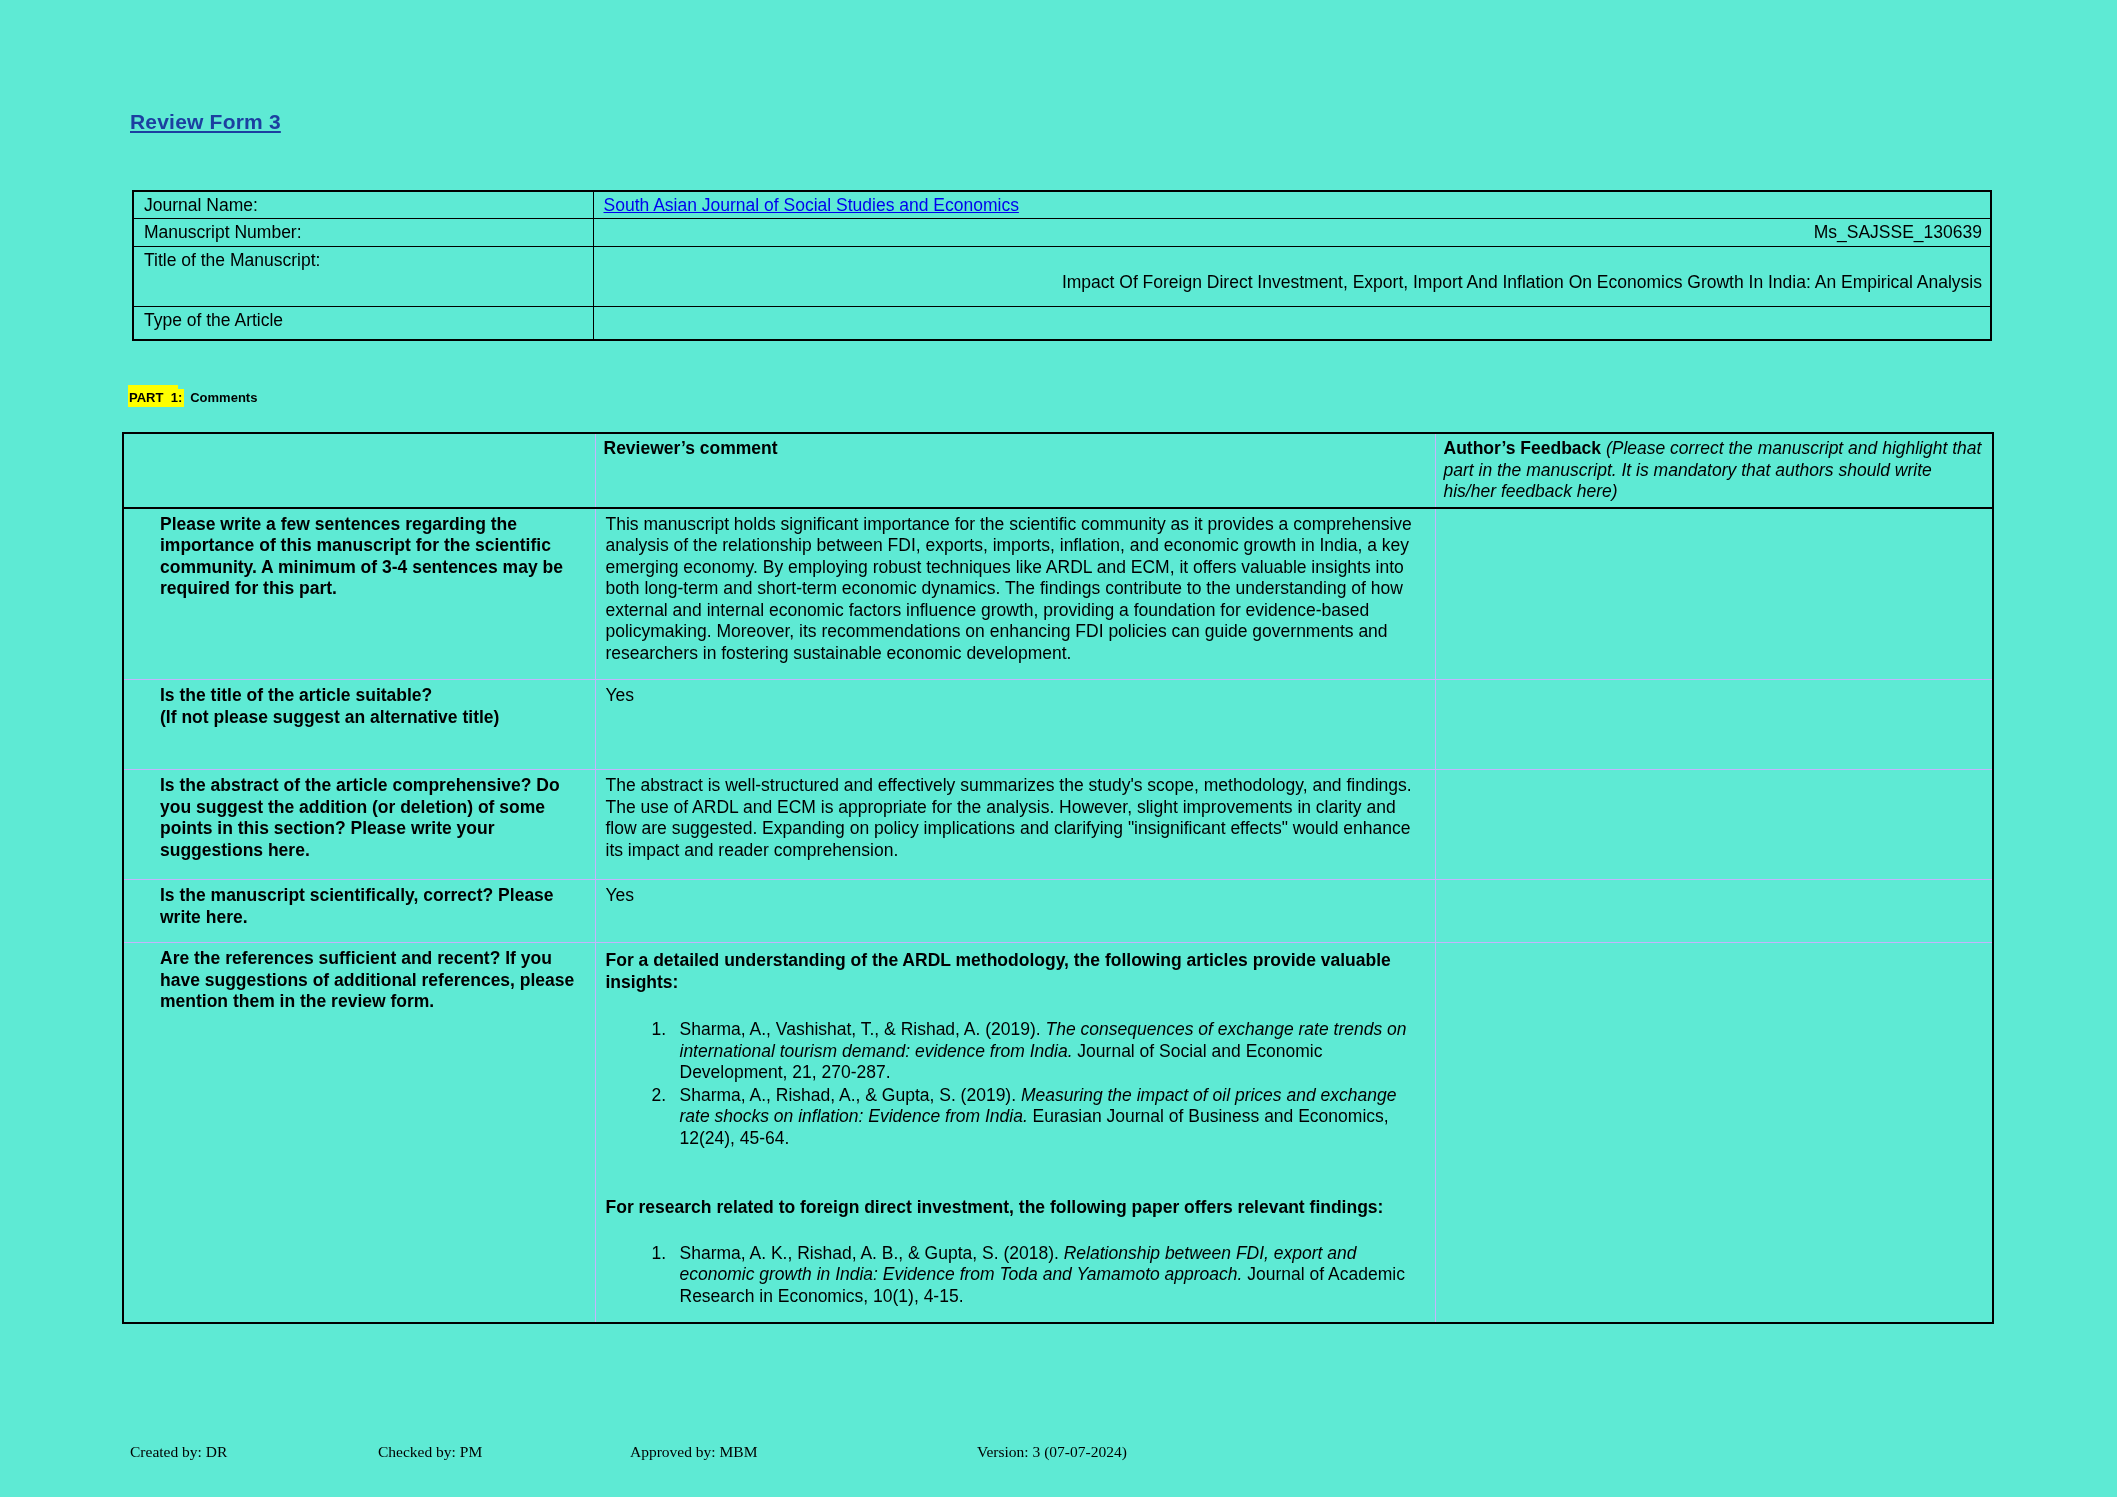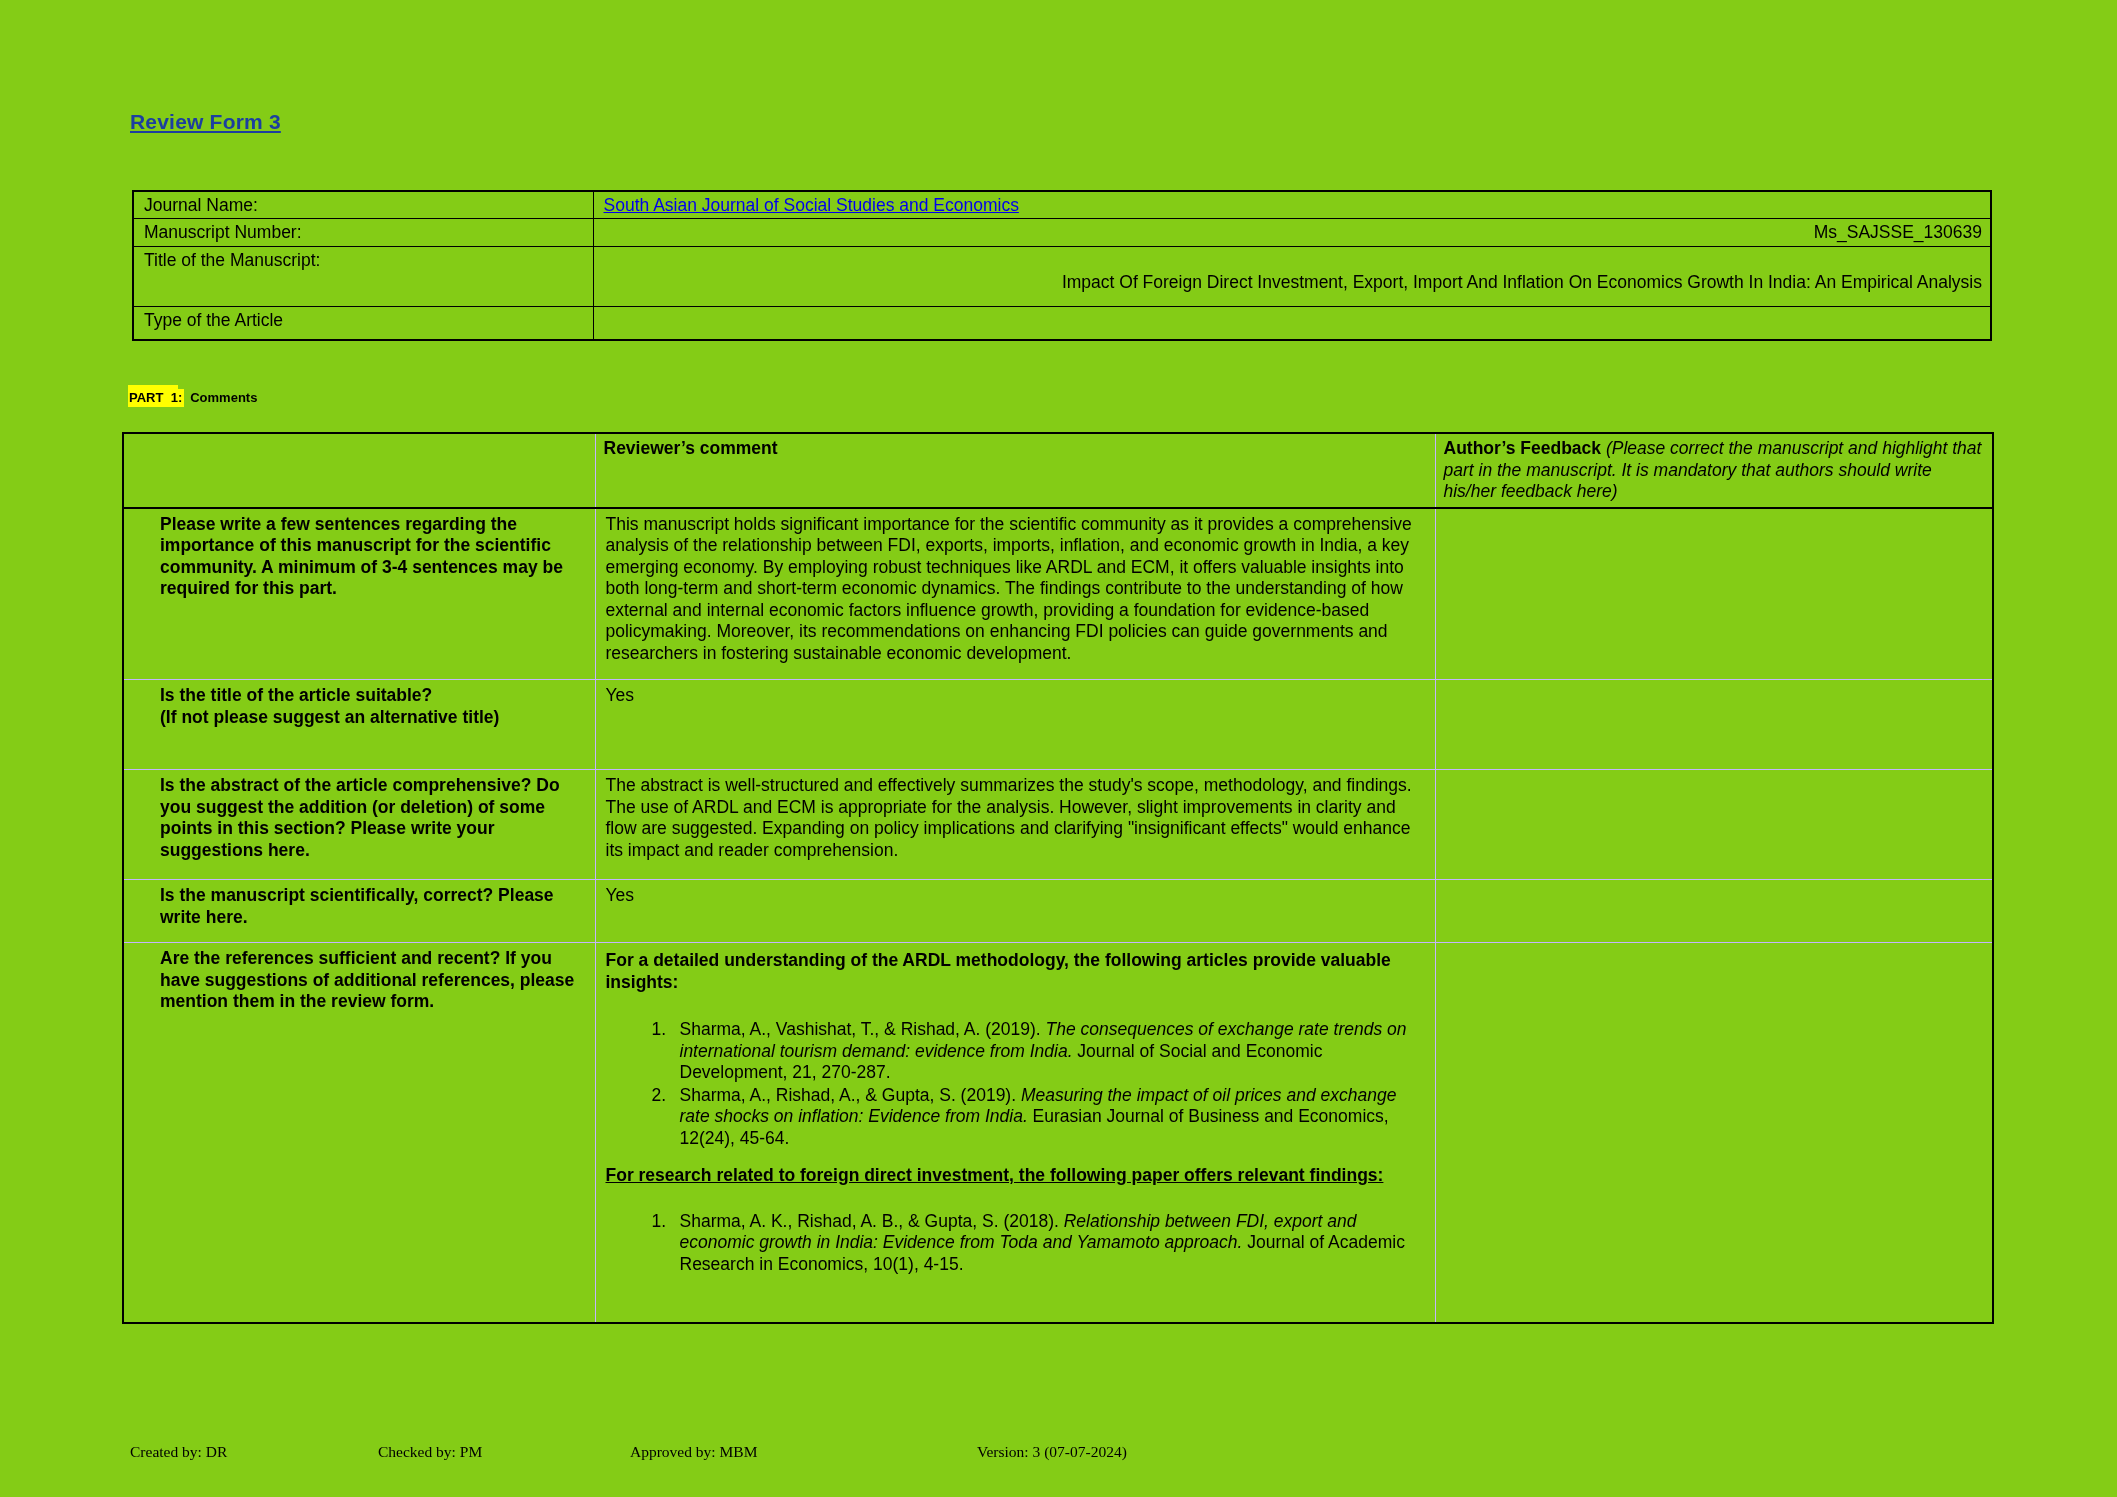--- a/index.html
+++ b/index.html
@@ -1,19 +1,19 @@
 <!DOCTYPE html>
 <html><head>
 <meta charset="utf-8">
 <style>
   * { margin:0; padding:0; box-sizing:border-box; }
   html,body { background:#fff; }
   body { font-family:"Liberation Sans", sans-serif; color:#000; }
   .page {
-    position:relative; width:2117px; height:1497px; background:#84cc16; overflow:hidden;
+    position:relative; width:2117px; height:1497px; background:#5eead4; overflow:hidden;
   }
 
   
   .doc-title {
     position:absolute; left:130px; top:110px;
     font-size:21px; font-weight:bold; color:#1c3fa0;
     text-decoration:underline; letter-spacing:0.2px;
   }
 
   
@@ -64,21 +64,21 @@
   .question-cell { font-weight:bold; padding-left:36px !important; padding-top:5px !important; }
   .answer-cell { padding-left:10px !important; padding-top:5px !important; }
 
   
   .ref-intro { font-weight:bold; margin:2px 0 0 0; }
   .ref-list { margin:26px 0 0 46px; }
   .ref-list.second { margin-top:24px; }
   .ref-item { display:flex; margin:0 0 1px 0; }
   .ref-num { width:28px; flex:0 0 28px; }
   .ref-text { flex:1; }
-  .ref-intro.mid { margin-top:16px;text-decoration:underline; }
+  .ref-intro.mid { margin-top:48px; }
   .ital { font-style:italic; }
 
   
   .footer-item {
     position:absolute; top:1443px;
     font-family:"Liberation Serif", serif; font-size:15.5px; color:#000;
   }
   .f-created  { left:130px; }
   .f-checked  { left:378px; }
   .f-approved { left:630px; }

